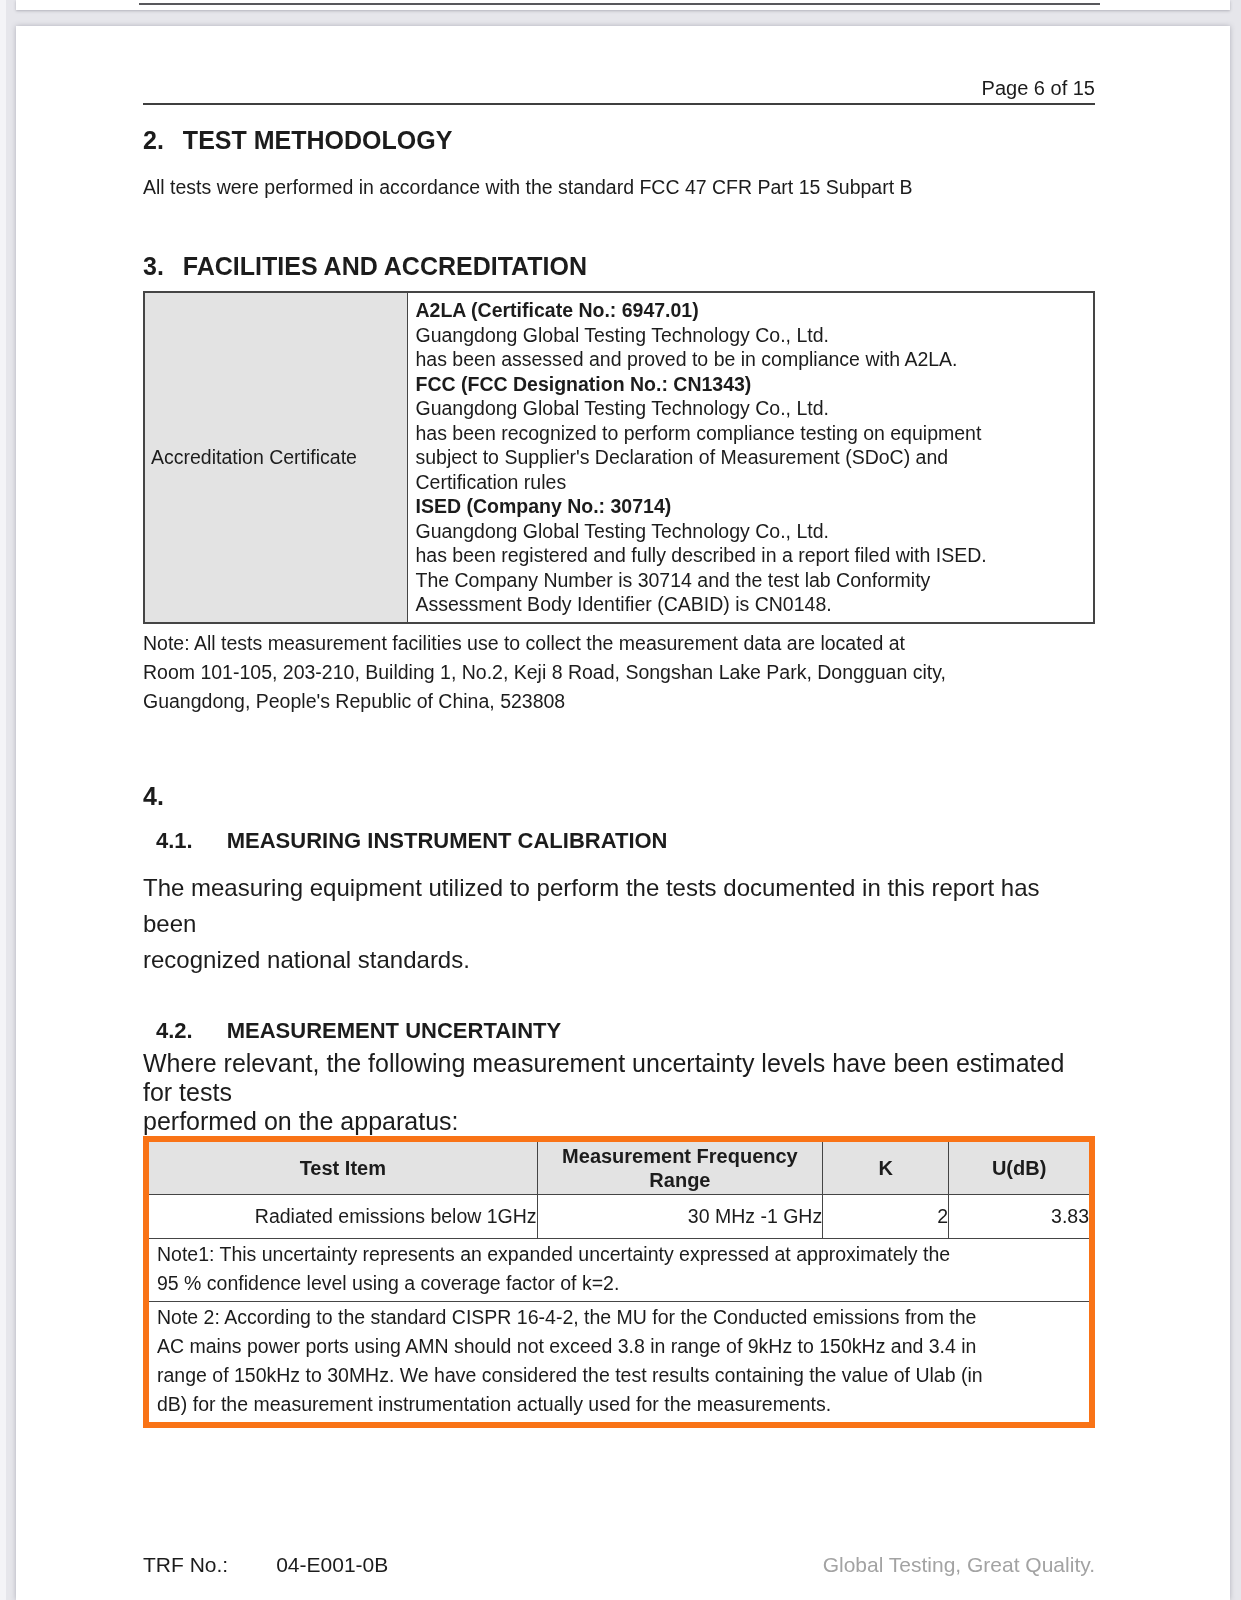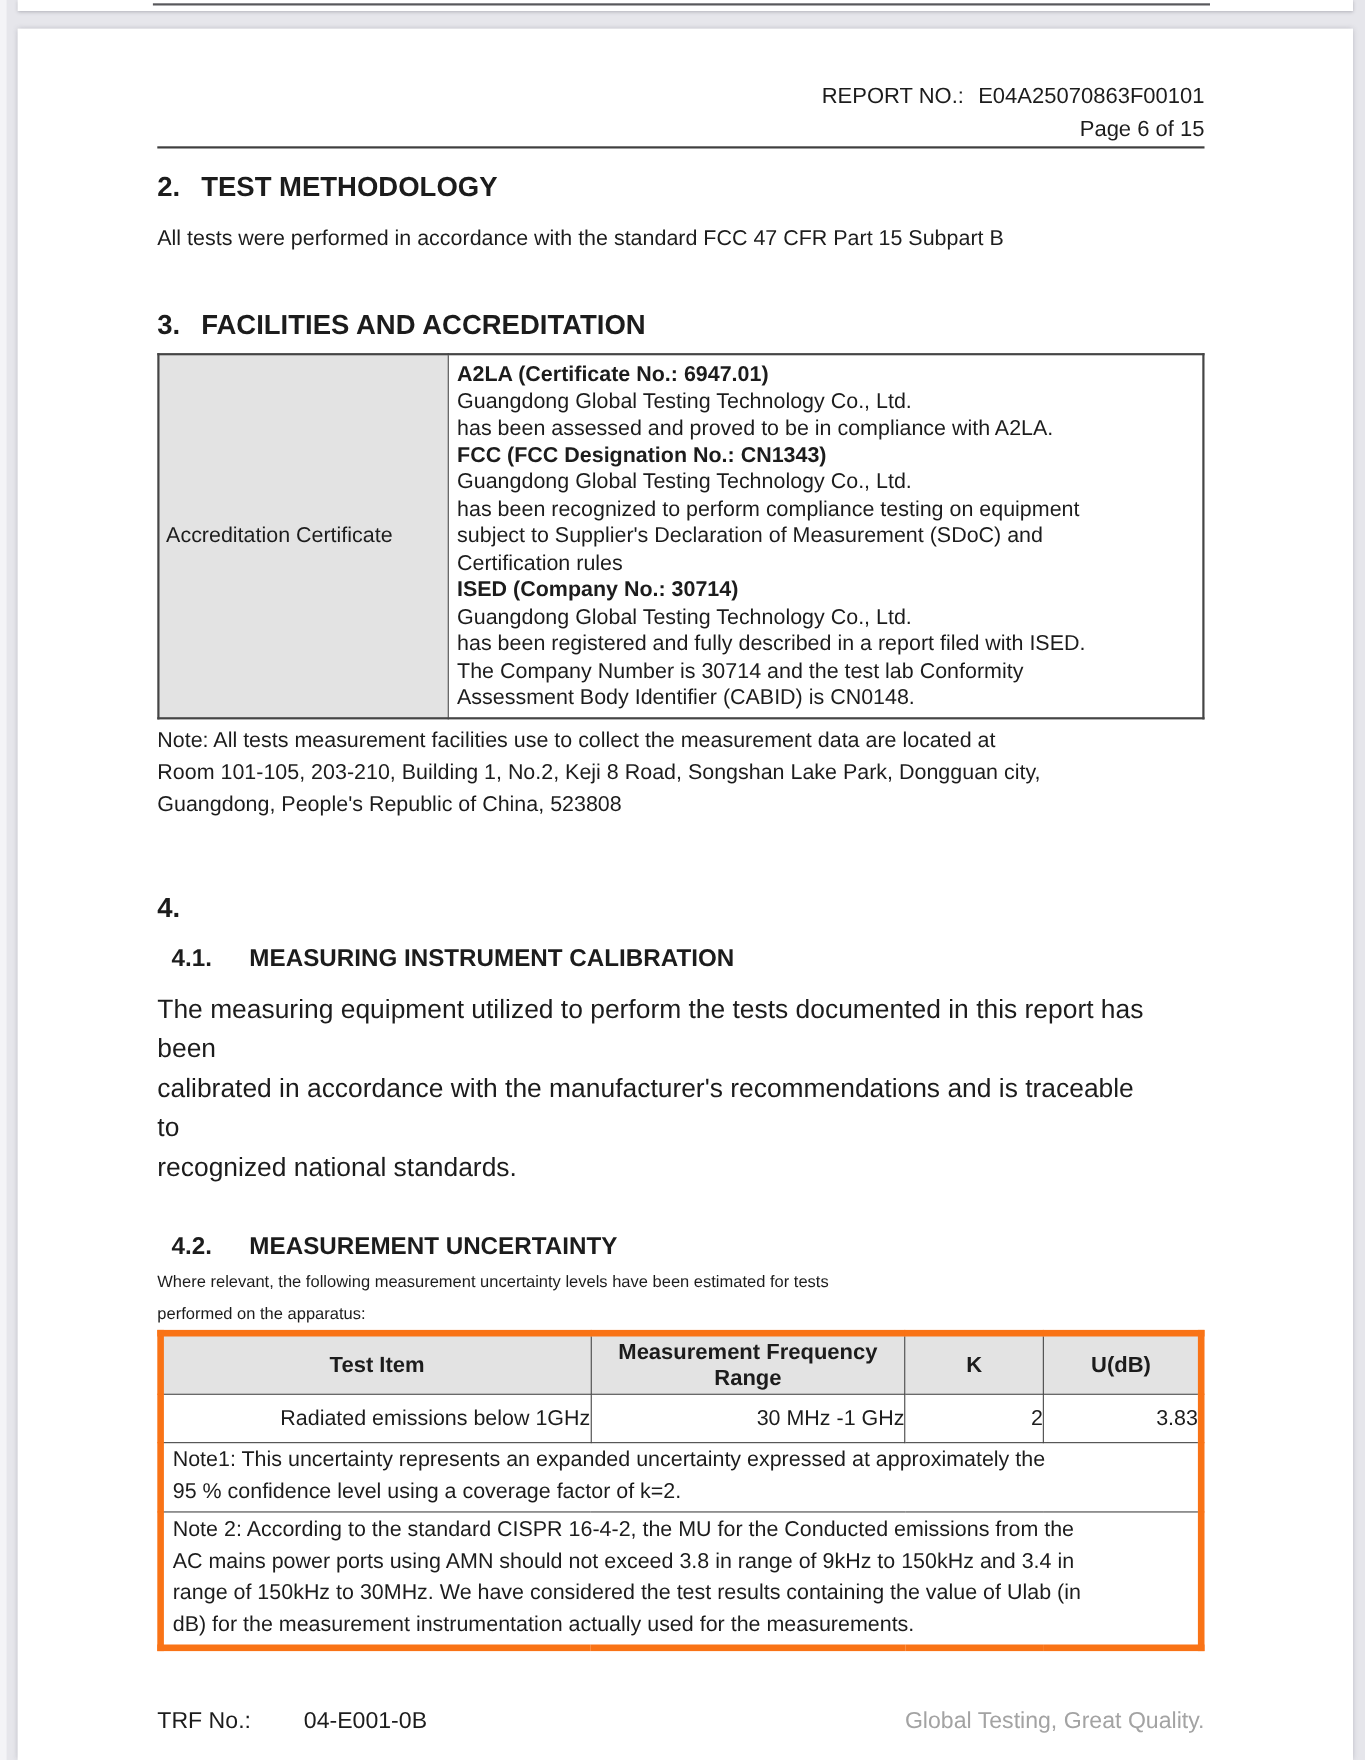--- a/index.html
+++ b/index.html
@@ -40,21 +40,21 @@
   .h1.mt-s3{ margin-top:48px; }
   .h1.mt-s4{ margin-top:64px; }
   .h2{ display:flex; gap:34px; margin-left:13px; font-weight:700; font-size:22px; line-height:32px; }
   .h2.mt-41{ margin-top:13px; }
   .h2.mt-42{ margin-top:37px; }
 
   
   .para{ font-size:19.5px; line-height:30px; margin-top:16px; }
   .para-wide{ font-size:24px; line-height:36px; margin-top:13px; max-width:900px; }
   .note-block{ font-size:19.5px; line-height:29px; margin-top:5px; }
-  .para-tight{ font-size:15px; line-height:29px; margin-top:2px; }
+  .para-tight{ font-size:25px; line-height:29px; margin-top:2px; }
 
   
   table{ border-collapse:collapse; width:952px; }
   .acc-table{ margin-top:9px; border:2px solid #454545; }
   .acc-table td{ border:1.5px solid #454545; vertical-align:middle; }
   .acc-label{ width:263px; background:#e3e3e3; font-size:19.5px; padding:4px 6px; }
   .acc-content{ font-size:19.5px; line-height:24.5px; padding:5px 8px; }
   .acc-content .bold-line{ font-weight:700; }
 
   
@@ -80,23 +80,20 @@
 <body>
 
 <div class="prev-page">
   <div class="prev-page-line"></div>
 </div>
 
 <div class="page">
   <div class="content">
 
     <div class="doc-header">
-      <div>
-        <span class="lbl">REPORT NO.:</span><span>E04A25070863F00101</span>
-      </div>
       <div>Page 6 of 15</div>
       <div class="header-rule"></div>
     </div>
 
     <div class="h1 mt-s2">
       <span>2.</span>
       <span>TEST METHODOLOGY</span>
     </div>
     <div class="para">All tests were performed in accordance with the standard FCC 47 CFR Part 15 Subpart B</div>
 
@@ -143,21 +140,20 @@
     <div class="h1 mt-s4">
       <span>4.</span>
     </div>
 
     <div class="h2 mt-41">
       <span>4.1.</span>
       <span>MEASURING INSTRUMENT CALIBRATION</span>
     </div>
     <div class="para-wide">
         <div>The measuring equipment utilized to perform the tests documented in this report has been</div>
-        <div>calibrated in accordance with the manufacturer's recommendations and is traceable to</div>
         <div>recognized national standards.</div>
       </div>
 
     <div class="h2 mt-42">
       <span>4.2.</span>
       <span>MEASUREMENT UNCERTAINTY</span>
     </div>
     <div class="para-tight">
         <div>Where relevant, the following measurement uncertainty levels have been estimated for tests</div>
         <div>performed on the apparatus:</div>

